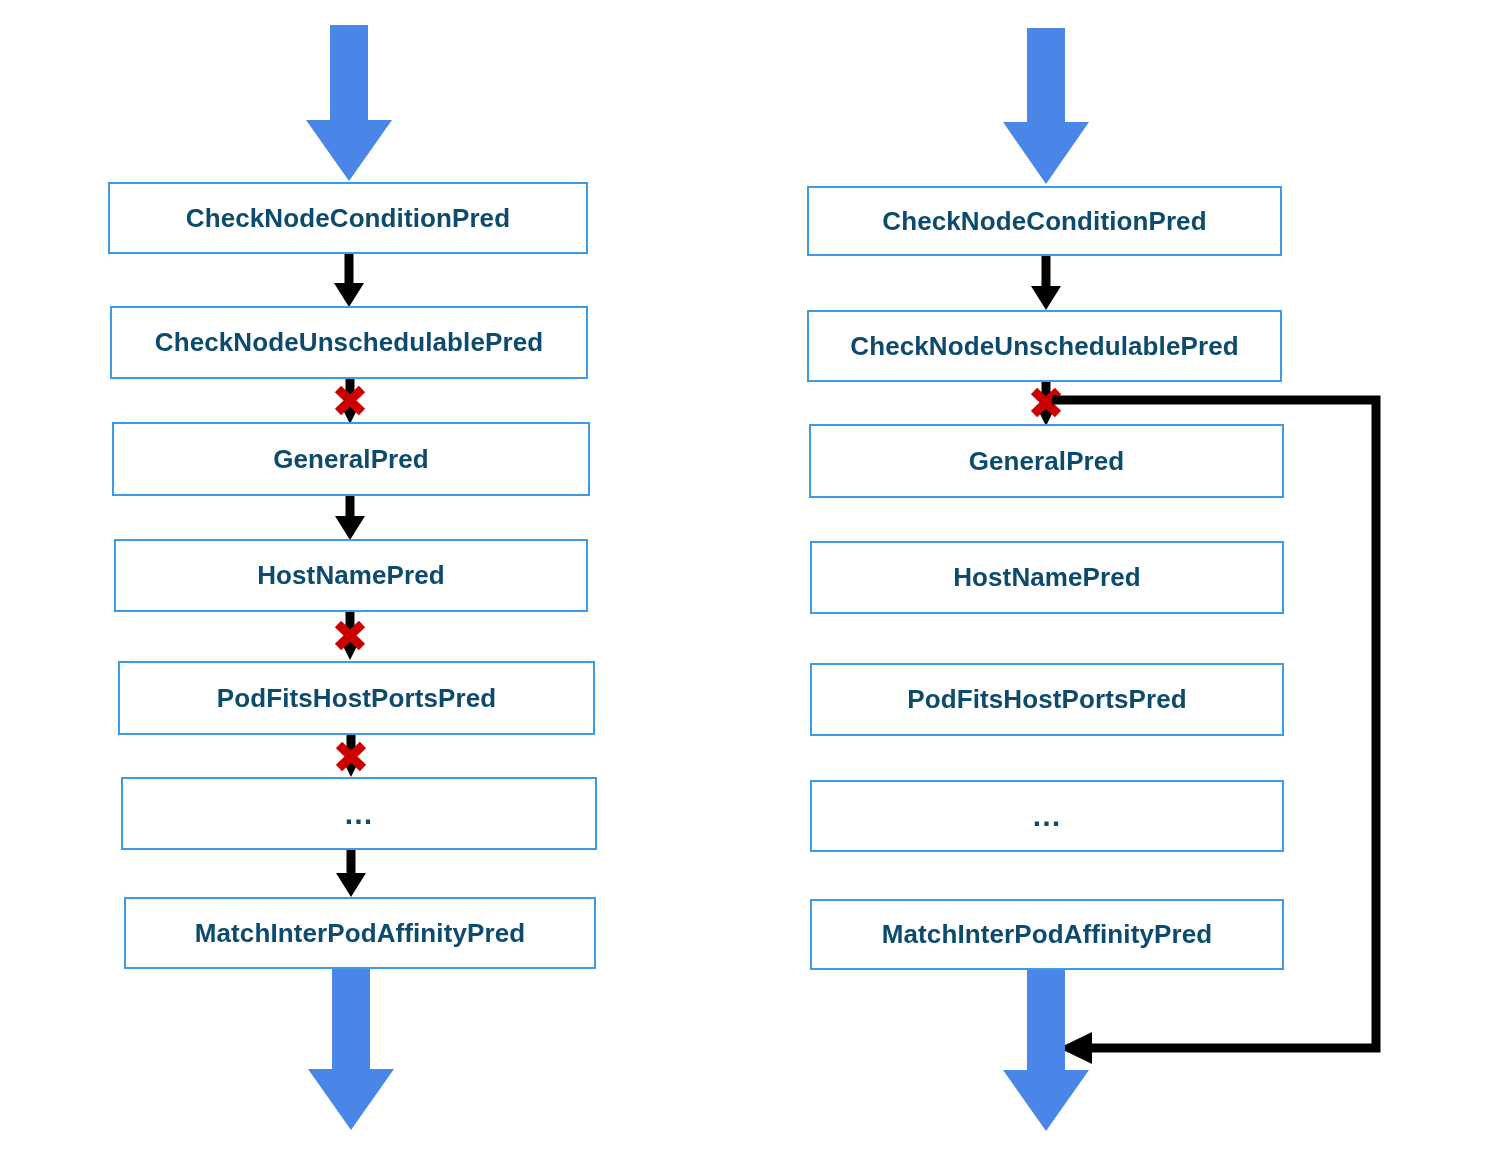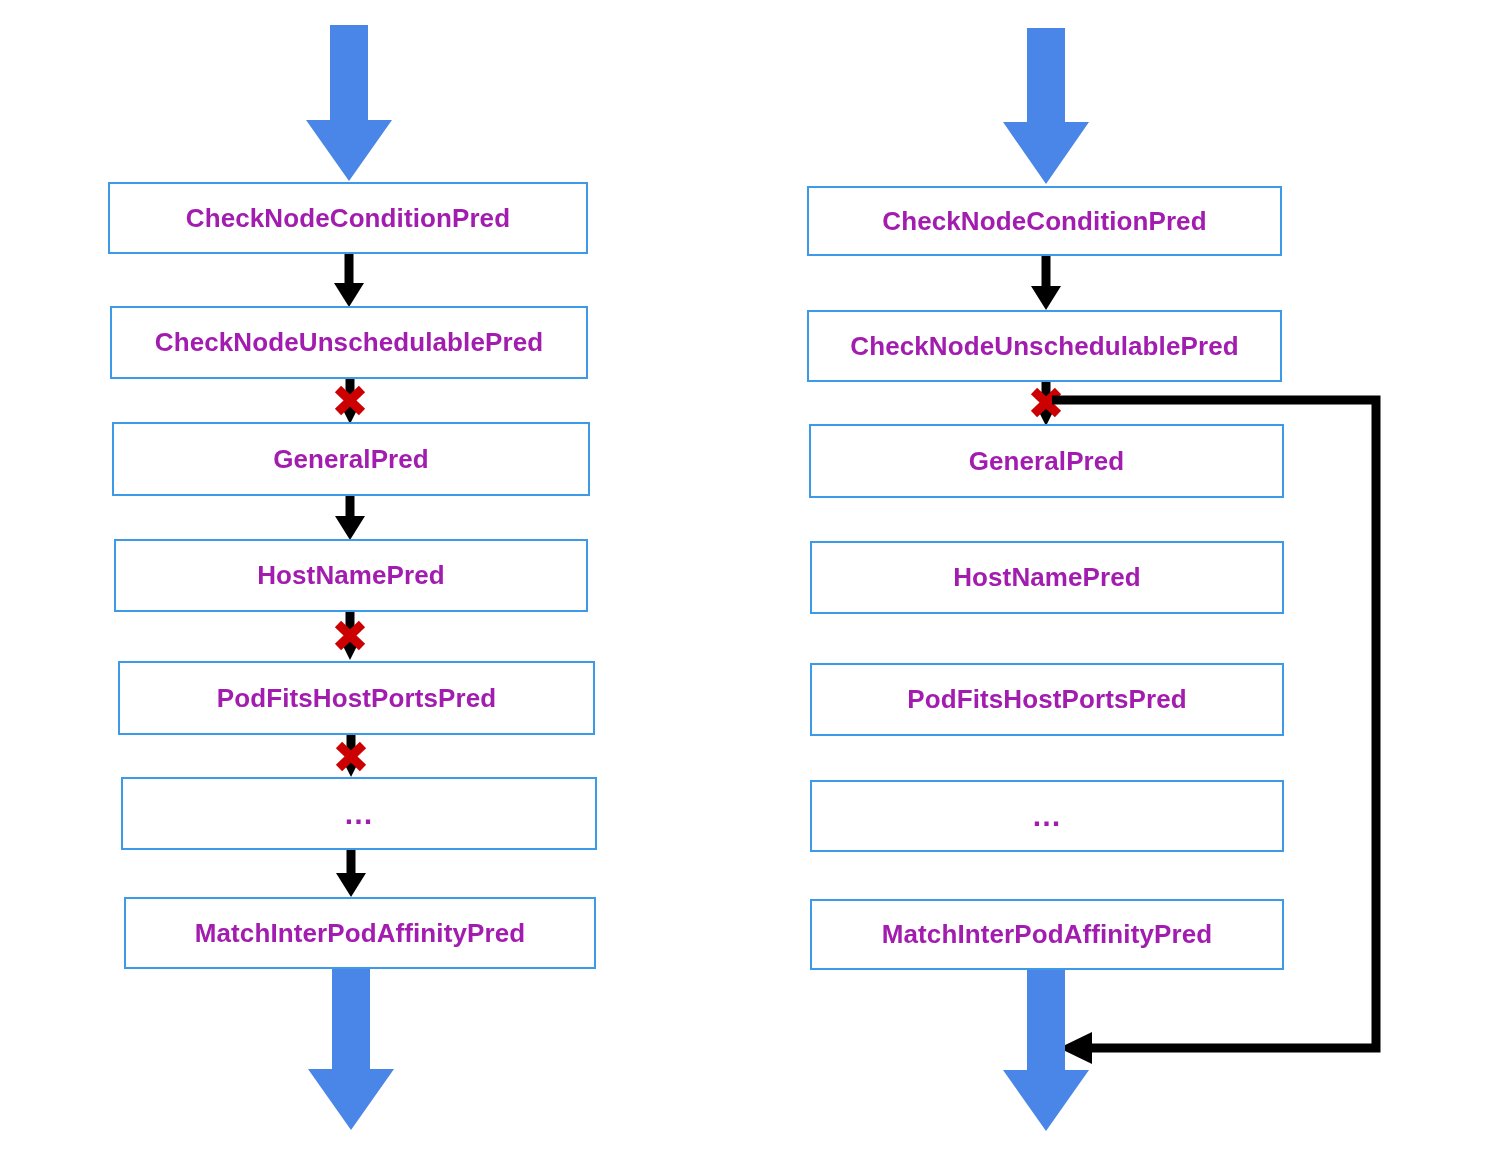--- a/index.html
+++ b/index.html
@@ -29,21 +29,21 @@
     height: 1172px;
   }
   .node-box {
     position: absolute;
     box-sizing: border-box;
     background: #ffffff;
     border: 2px solid #3d9ae8;
     display: flex;
     align-items: center;
     justify-content: center;
-    color: #a21caf;
+    color: #0c4a6e;
     font-weight: bold;
     font-size: 26px;
     letter-spacing: 0.1px;
     font-family: "Liberation Sans", sans-serif;
     white-space: nowrap;
   }
   .node-box.ellipsis-box {
     font-size: 30px;
     letter-spacing: 1px;
   }

